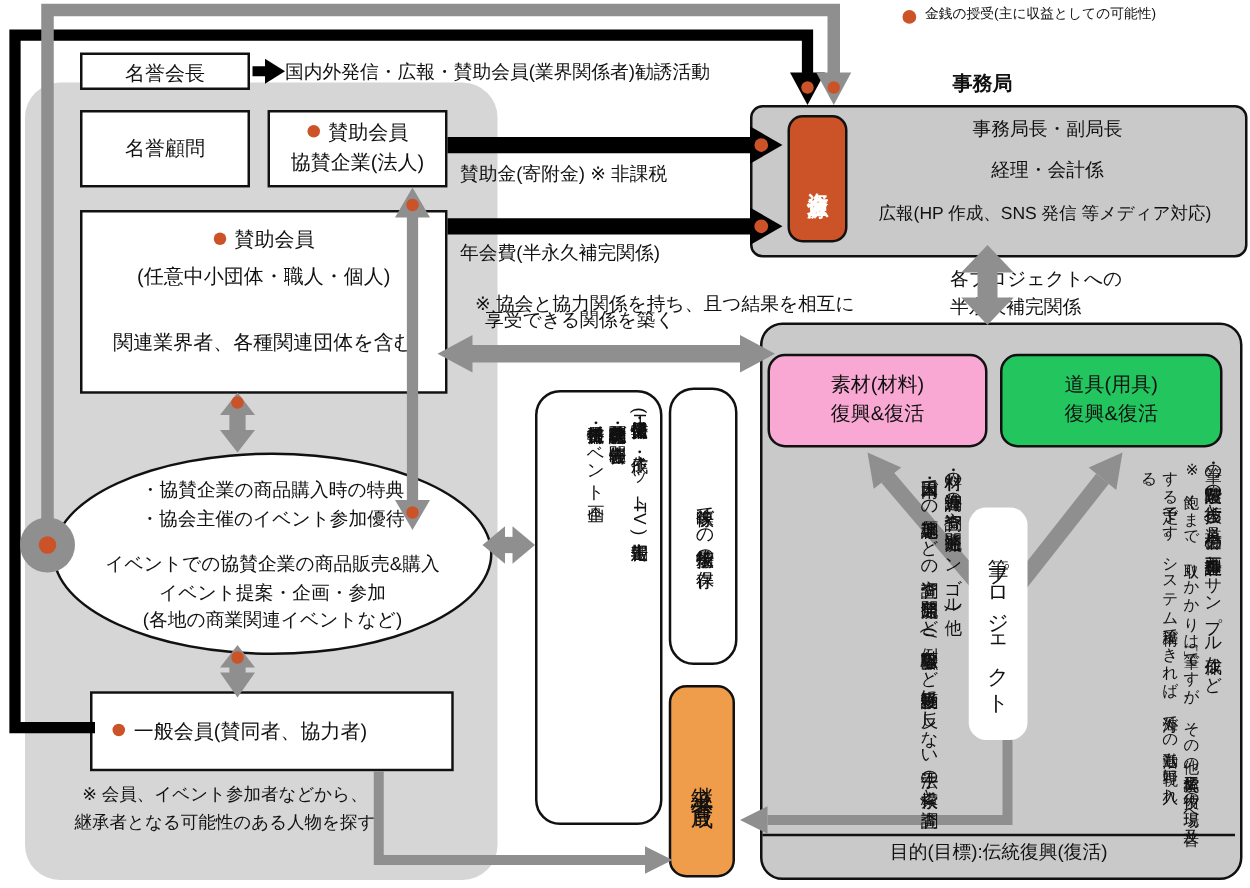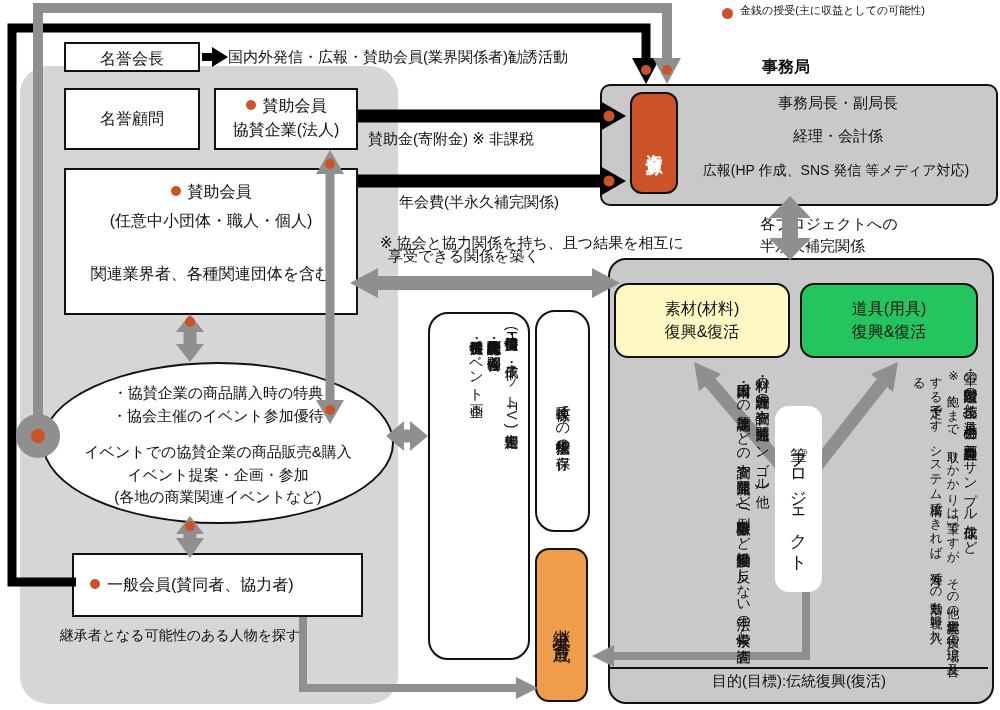--- a/index.html
+++ b/index.html
@@ -54,21 +54,21 @@
   <div class="box center z2" style="left:64px;top:88px;width:136px;height:62px;font-size:16px;">
     <span>名誉顧問</span>
   </div>
 
   <div class="box z2" style="left:214px;top:88px;width:144px;height:62px;font-size:16px;text-align:center;padding-top:6px;">
     <div><span class="dot"></span><span>賛助会員</span></div>
     <div style="margin-top:3px;">協賛企業(法人)</div>
   </div>
 
   <div class="lbl z2" style="left:368px;top:130px;">賛助金(寄附金) ※ 非課税</div>
-  <div class="lbl z2" style="left:368px;top:193px;margin-left:31px;">年会費(半永久補完関係)</div>
+  <div class="lbl z2" style="left:368px;top:193px;">年会費(半永久補完関係)</div>
   <div class="lbl z2" style="left:352px;top:234px;margin-left:28px;">※ 協会と協力関係を持ち、且つ結果を相互に</div>
   <div class="lbl z2" style="left:388px;top:247px;font-family:Liberation Serif, serif;">享受できる関係を築く</div>
 
   <div class="lbl z2" style="left:762px;top:57px;font-size:16px;font-weight:bold;">事務局</div>
   <div class="abs z2 center vtext" style="left:630px;top:92px;width:48px;height:102px;background:#cc5227;border:2px solid #111;border-radius:12px;box-sizing:border-box;color:#fff;font-size:17px;font-weight:bold;letter-spacing:2px;">
     <span>資金源</span>
   </div>
   <div class="lbl z2" style="left:690px;top:94px;width:296px;text-align:center;">事務局長・副局長</div>
   <div class="lbl z2" style="left:690px;top:127px;width:296px;text-align:center;">経理・会計係</div>
   <div class="lbl z2" style="left:683px;top:162px;width:306px;text-align:center;font-size:14px;">広報(HP 作成、SNS 発信 等メディア対応)</div>
@@ -90,36 +90,37 @@
     <div>イベントでの協賛企業の商品販売&amp;購入</div>
     <div>イベント提案・企画・参加</div>
     <div>(各地の商業関連イベントなど)</div>
   </div>
 
   <div class="box z2" style="left:72px;top:553px;width:291px;height:64px;font-size:16px;display:flex;align-items:center;padding-left:16px;">
     <span class="dot"></span>
     <span>一般会員(賛同者、協力者)</span>
   </div>
   <div class="abs z2" style="left:30px;top:624px;width:300px;text-align:center;font-size:14px;line-height:1.6;">
+    <div>※ 会員、イベント参加者などから、</div>
     <div>継承者となる可能性のある人物を探す</div>
   </div>
 
   <div class="rbox vtext z2" style="left:428px;top:312px;width:102px;height:348px;padding:12px 8px;font-size:14px;line-height:1.25;">
     <div>情報発信・提供(HP 作成・ネットTV 定期報告)</div>
     <div style="margin-top:4px;">機関誌発行・年次総会及び報告会開催</div>
     <div style="margin-top:4px;">各種情報提供・イベント企画</div>
   </div>
   <div class="rbox vtext center z2" style="left:535px;top:310px;width:55px;height:222px;font-size:14.5px;">
     <span>映像等での伝承技術等の保存</span>
   </div>
   <div class="abs vtext center z2" style="left:535px;top:548px;width:53px;height:154px;background:#ef9d4a;border:2px solid #111;border-radius:14px;box-sizing:border-box;font-size:18px;letter-spacing:4px;">
     <span>継承者育成</span>
   </div>
 
-  <div class="abs center z2" style="left:614px;top:283px;width:176px;height:75px;background:#fef9c3;border:2px solid #111;border-radius:14px;box-sizing:border-box;font-size:16px;line-height:1.4;">
+  <div class="abs center z2" style="left:614px;top:283px;width:176px;height:75px;background:#f9a8d4;border:2px solid #111;border-radius:14px;box-sizing:border-box;font-size:16px;line-height:1.4;">
     <div>
         <div>素材(材料)</div>
         <div>復興&amp;復活</div>
       </div>
   </div>
   <div class="abs center z2" style="left:800px;top:283px;width:178px;height:75px;background:#22c55e;border:2px solid #111;border-radius:14px;box-sizing:border-box;font-size:16px;line-height:1.4;">
     <div>
         <div>道具(用具)</div>
         <div>復興&amp;復活</div>
       </div>

